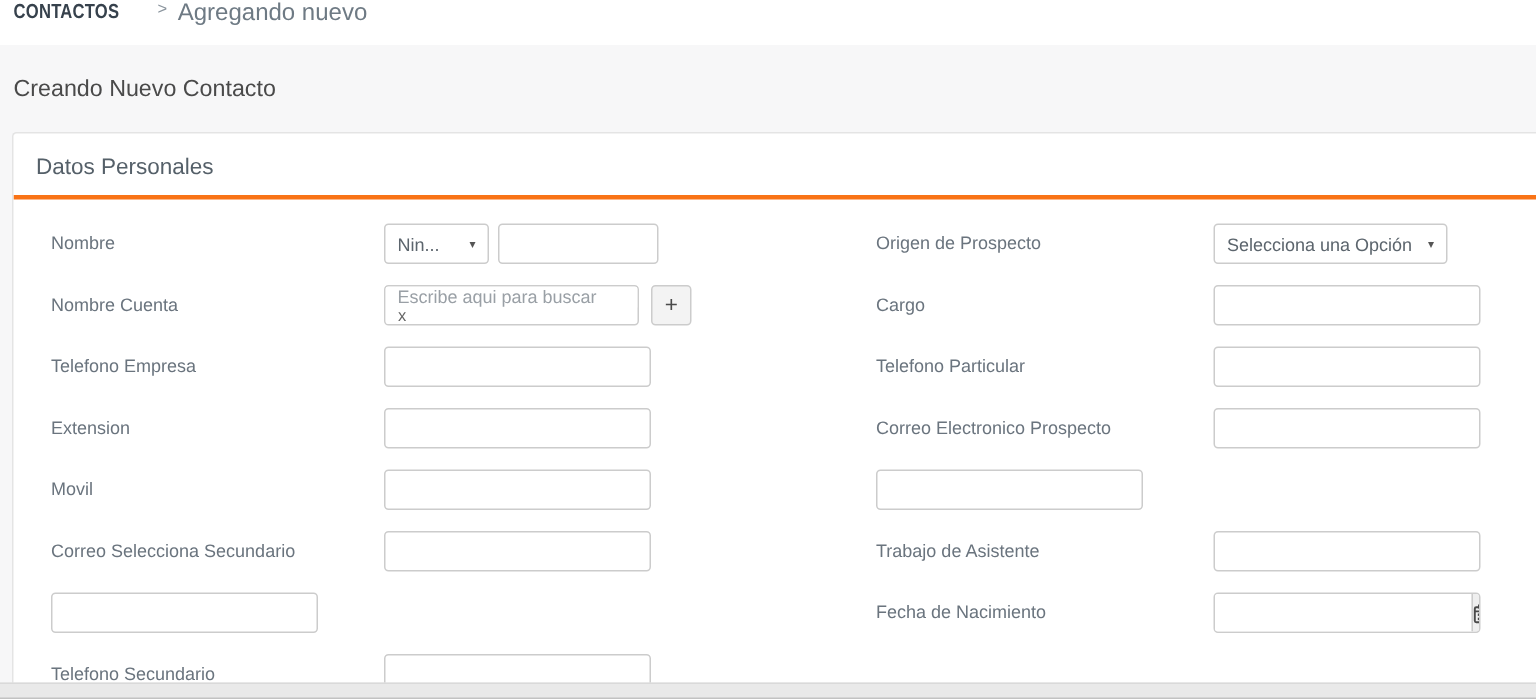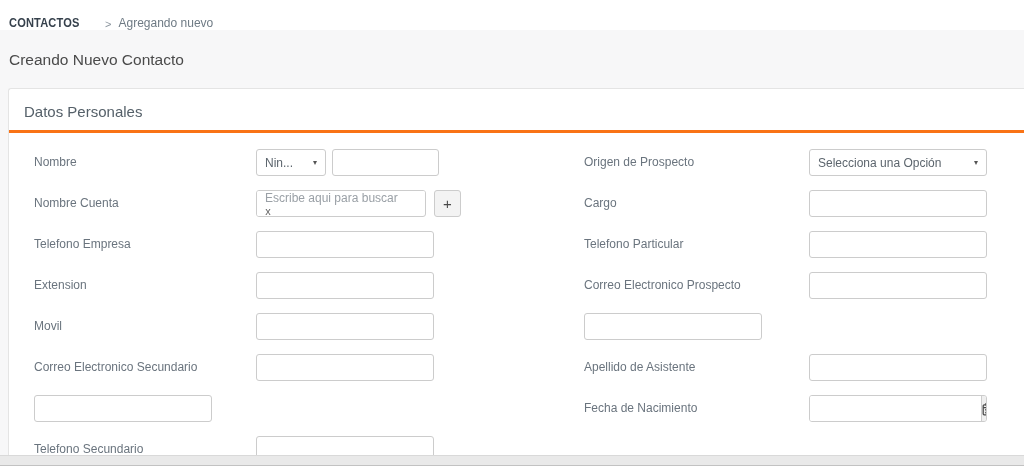--- a/index.html
+++ b/index.html
@@ -1,26 +1,26 @@
 <!DOCTYPE html>
 <html><head>
 <meta charset="utf-8">
 <style>
   * { margin:0; padding:0; box-sizing:border-box; }
   html,body { width:1024px; height:466px; overflow:hidden;
     font-family:"Liberation Sans", sans-serif; background:#f7f7f8; }
 
   
-  .topbar { height:30px; background:#fff; display:flex; align-items:flex-end;
+  .topbar { height:30px; background:#fff; display:flex; align-items:flex-start;
     padding-left:9px; }
   .crumb-module { font-size:13.5px; font-weight:bold; color:#36414c;
     text-transform:uppercase; display:inline-block; transform:scaleX(.82);
     transform-origin:left center; letter-spacing:.2px; }
   .crumb-sep { font-size:11px; color:#8b959e; margin:0 7px 0 0; }
-  .crumb-current { font-size:12px; color:#6e7a84; }
+  .crumb-current { font-size:16px; color:#6e7a84; }
 
   
   .page-title-wrap { padding:21px 0 0 9px; height:58px; }
   .page-title { font-size:15.5px; color:#4a4a4a; }
 
   
   .panel { margin-left:8px; background:#fff; border:1px solid #e4e4e4;
     border-right:none; border-bottom:none; border-radius:3px 0 0 0;
     height:378px; overflow:hidden; }
   .panel-header { padding:14px 15px 10px 15px; font-size:15px; color:#556069;
@@ -42,21 +42,21 @@
   input.txt::placeholder { color:#9aa0a6; opacity:1; }
   .w178 { width:178px; }
   .w107 { width:107px; }
 
   
   .sel { height:27px; border:1px solid #ccc; border-radius:3px; background:#fff;
     display:flex; align-items:center; justify-content:space-between;
     padding:0 8px; font-size:12px; color:#5c656d; cursor:default; }
   .sel .caret { font-size:8px; color:#555; margin-left:6px; }
   .sel-salutation { width:70px; margin-right:6px; }
-  .sel-178 { width:178px; }
+  .sel-178 { width:156px; }
 
   
   .igroup { display:flex; height:27px; border:1px solid #ccc; border-radius:3px;
     overflow:hidden; background:#fff;flex-direction:column; }
   .igroup input { border:none; height:25px; width:168px; font-size:12px;
     padding:0 8px; outline:none; color:#444;
     font-family:"Liberation Sans", sans-serif; }
   .igroup input::placeholder { color:#9aa0a6; opacity:1; }
   .seg { display:flex; align-items:center; justify-content:center; }
   .seg-clear { width:22px; background:#fff; font-size:11px; color:#666;
@@ -150,21 +150,21 @@
       </div>
 
       <div class="frow">
         <div class="flabel">Movil</div>
         <div class="fctl">
             <input class="txt w178" type="text" value="" style="">
           </div>
       </div>
 
       <div class="frow">
-        <div class="flabel">Correo Electronico Secundario</div>
+        <div class="flabel">Correo Selecciona Secundario</div>
         <div class="fctl">
             <input class="txt w178" type="text" value="" style="">
           </div>
       </div>
 
       <div class="frow">
         <div class="fctl">
             <input class="txt w178" type="text" value="" style="">
           </div>
       </div>
@@ -212,21 +212,21 @@
           </div>
       </div>
 
       <div class="frow">
         <div class="fctl">
             <input class="txt w178" type="text" value="" style="">
           </div>
       </div>
 
       <div class="frow">
-        <div class="flabel">Apellido de Asistente</div>
+        <div class="flabel">Trabajo de Asistente</div>
         <div class="fctl">
             <input class="txt w178" type="text" value="" style="">
           </div>
       </div>
 
       <div class="frow">
         <div class="flabel">Fecha de Nacimiento</div>
         <div class="fctl">
           <div class="dgroup">
             <input type="text" value="" style="">

